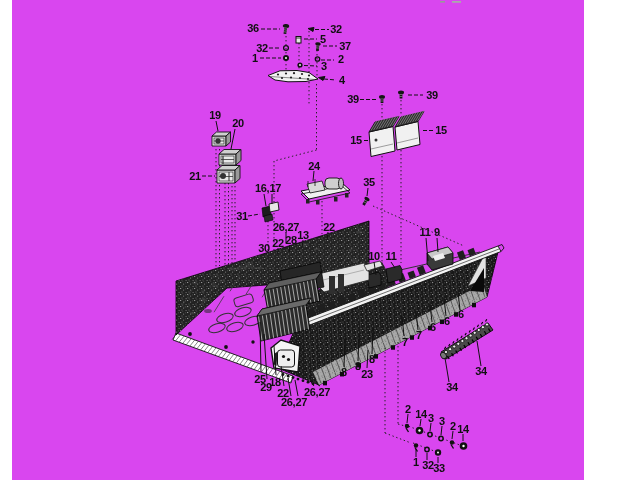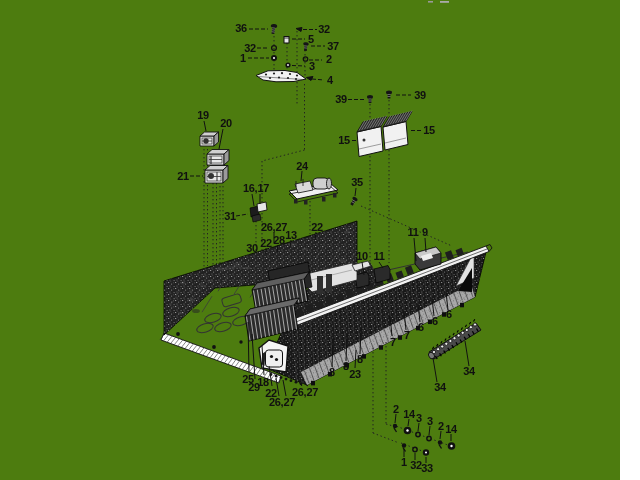--- a/index.html
+++ b/index.html
@@ -1,17 +1,17 @@
 <!DOCTYPE html>
 <html><head>
 <meta charset="utf-8">
 <title>Exploded parts diagram</title>
 <style>
   html,body{margin:0;padding:0;background:#ffffff;}
-  #page{width:620px;height:480px;background:#4d7c0f;overflow:hidden;}
+  #page{width:572px;height:480px;background:#d946ef;overflow:hidden;margin-left:12px;}
 </style>
 </head>
 <body>
 
 <div id="page">
 <svg xmlns="http://www.w3.org/2000/svg" width="640" height="480" viewBox="0 0 640 480">
 
 <defs>
         <pattern id="spk" width="7" height="6" patternUnits="userSpaceOnUse">
 <rect x="0" y="0" width="1.2" height="1" fill="#9a9a9a"></rect>

